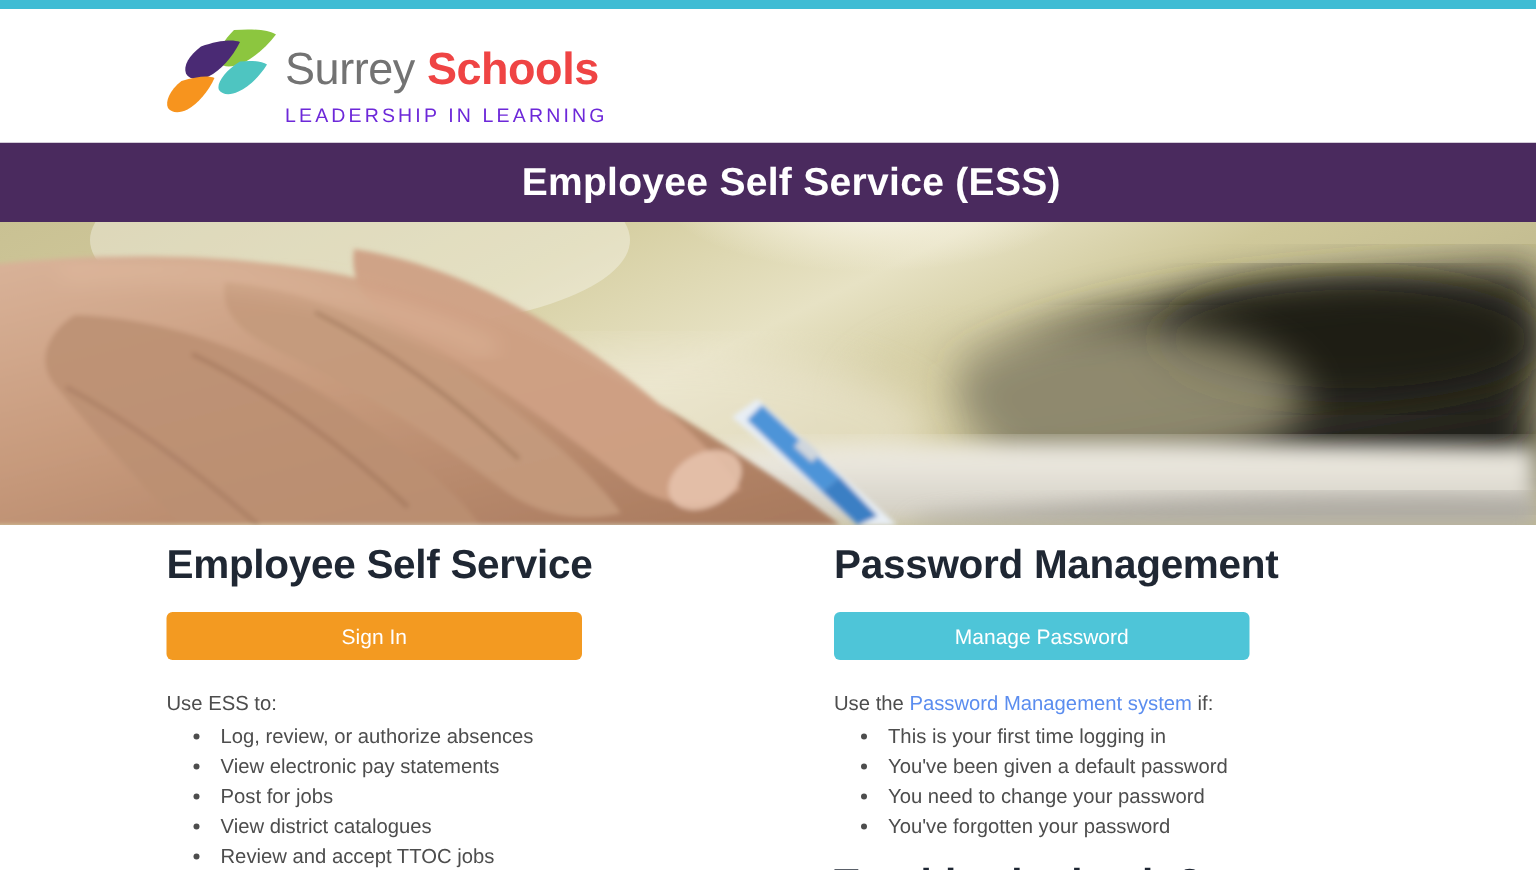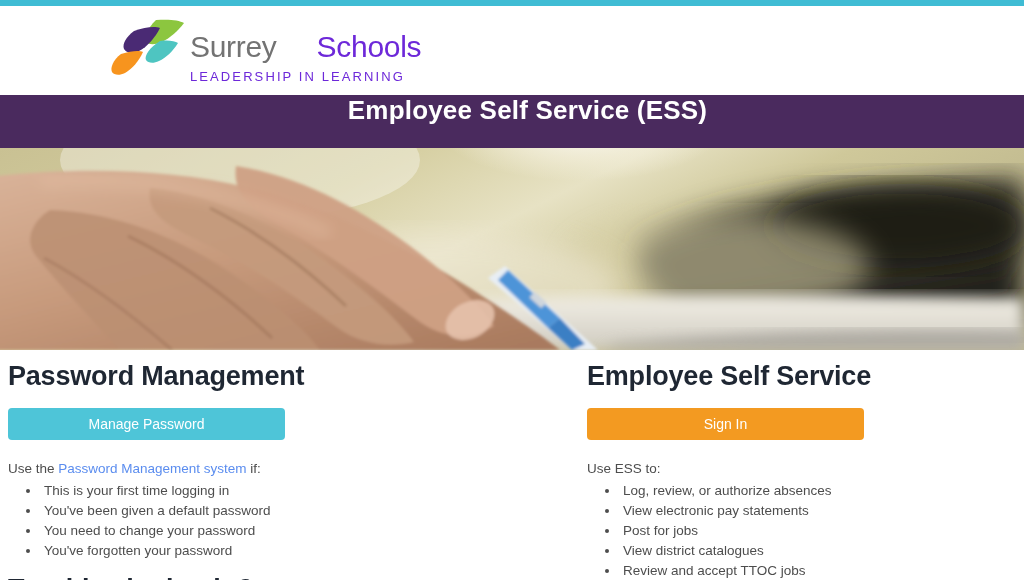--- a/index.html
+++ b/index.html
@@ -51,37 +51,37 @@
     font-size: 30px;
     line-height: 1;
     white-space: nowrap;
     letter-spacing: -0.3px;
   }
   .logo-surrey {
     font-weight: normal;
     color: #737373;
   }
   .logo-schools {
-    font-weight: normal;
-    color: #6d28d9;
-    margin-left: 32px;
+    font-weight: bold;
+    color: #ef4444;
   }
   .logo-tagline {
     margin-top: 7px;
     font-size: 13px;
     letter-spacing: 2.1px;
     color: #6d28d9;
     white-space: nowrap;
   }
 
   
   .title-banner {
     height: 53px;
     background: #4a2a5e;
     display: flex;
+    align-items: center;
     justify-content: center;
     padding-left: 31px;
   }
   .title-banner-text {
     color: #ffffff;
     font-size: 26px;
     font-weight: bold;
     letter-spacing: 0.2px;
   }
 
@@ -278,39 +278,39 @@
 
       <ellipse cx="470" cy="172" rx="26" ry="18" transform="rotate(-28 470 172)" fill="#e6c1ab" opacity="0.9"></ellipse>
 
       <path d="M40 34 C140 28 240 44 330 86" stroke="#e3bda2" stroke-width="14" fill="none" opacity="0.45" filter="url(#soft)"></path>
     </g>
   </svg>
 </div>
 
 <main class="main">
 
+  <section class="col col-left">
+    <h1 class="section-title">Employee Self Service</h1>
+    <button class="action-btn btn-signin">Sign In</button>
+    <p class="intro-line">Use ESS to:</p>
+    <ul class="info-list">
+      <li>Log, review, or authorize absences</li>
+      <li>View electronic pay statements</li>
+      <li>Post for jobs</li>
+      <li>View district catalogues</li>
+      <li>Review and accept TTOC jobs</li>
+    </ul>
+  </section>
+
   <section class="col col-right">
     <h1 class="section-title">Password Management</h1>
     <button class="action-btn btn-password">Manage Password</button>
     <p class="intro-line"><span>Use the </span><a href="#">Password Management system</a><span> if:</span></p>
     <ul class="info-list">
       <li>This is your first time logging in</li>
       <li>You've been given a default password</li>
       <li>You need to change your password</li>
       <li>You've forgotten your password</li>
     </ul>
     <h2 class="subsection-title">Trouble signing in?</h2>
   </section>
 
-  <section class="col col-left">
-    <h1 class="section-title">Employee Self Service</h1>
-    <button class="action-btn btn-signin">Sign In</button>
-    <p class="intro-line">Use ESS to:</p>
-    <ul class="info-list">
-      <li>Log, review, or authorize absences</li>
-      <li>View electronic pay statements</li>
-      <li>Post for jobs</li>
-      <li>View district catalogues</li>
-      <li>Review and accept TTOC jobs</li>
-    </ul>
-  </section>
-
 </main>
 
 </body></html>

